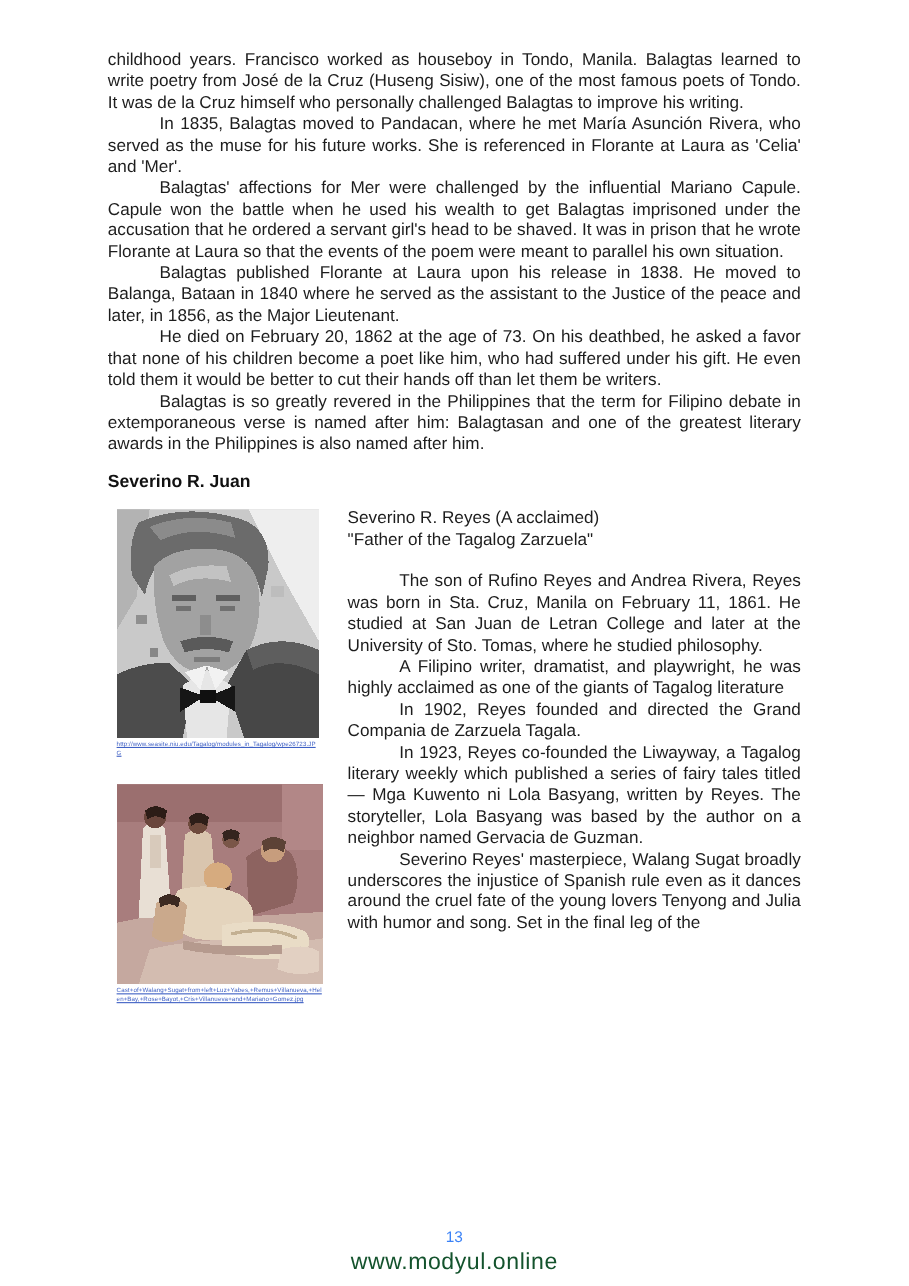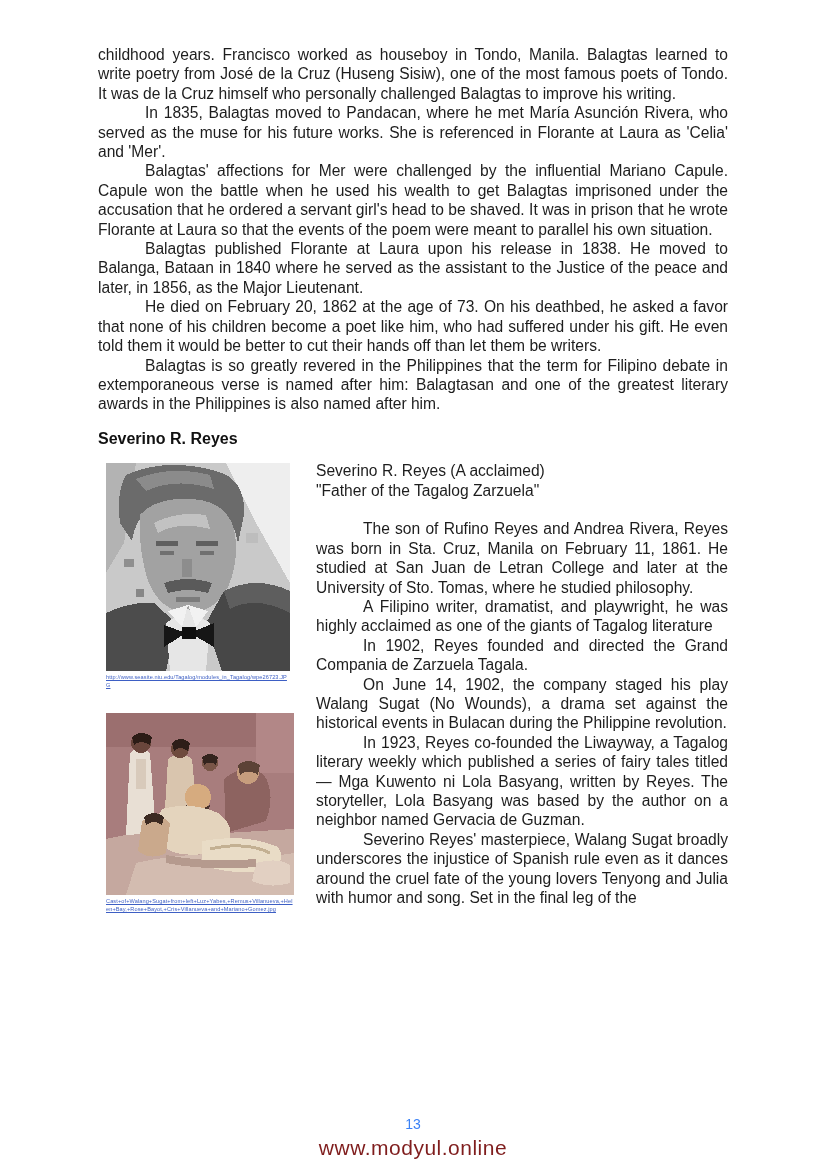--- a/index.html
+++ b/index.html
@@ -59,38 +59,38 @@
   .intro-lines .line { display: block; font-size: 15.6px; line-height: 19.4px; }
   .footer {
     position: absolute;
     left: 0; right: 0; top: 1092px;
     text-align: center;
   }
   .pagenum { font-size: 14px; color: #3b82f6; line-height: 17px; margin-top: 24px; }
   .watermark {
     margin-top: 3px;
     font-size: 21px;
-    color: #7f1d1d;
+    color: #14532d;
     letter-spacing: 0.5px;
     line-height: 24px;
   }
 </style>
 </head>
 <body>
 
 <div class="page bodytext">
 
   <p>childhood years. Francisco worked as houseboy in Tondo, Manila. Balagtas learned to write poetry from José de la Cruz (Huseng Sisiw), one of the most famous poets of Tondo. It was de la Cruz himself who personally challenged Balagtas to improve his writing.</p>
   <p class="ind">In 1835, Balagtas moved to Pandacan, where he met María Asunción Rivera, who served as the muse for his future works. She is referenced in Florante at Laura as 'Celia' and 'Mer'.</p>
   <p class="ind">Balagtas' affections for Mer were challenged by the influential Mariano Capule. Capule won the battle when he used his wealth to get Balagtas imprisoned under the accusation that he ordered a servant girl's head to be shaved. It was in prison that he wrote Florante at Laura so that the events of the poem were meant to parallel his own situation.</p>
   <p class="ind">Balagtas published Florante at Laura upon his release in 1838. He moved to Balanga, Bataan in 1840 where he served as the assistant to the Justice of the peace and later, in 1856, as the Major Lieutenant.</p>
   <p class="ind">He died on February 20, 1862 at the age of 73. On his deathbed, he asked a favor that none of his children become a poet like him, who had suffered under his gift. He even told them it would be better to cut their hands off than let them be writers.</p>
   <p class="ind">Balagtas is so greatly revered in the Philippines that the term for Filipino debate in extemporaneous verse is named after him: Balagtasan and one of the greatest literary awards in the Philippines is also named after him.</p>
 
-  <h2 class="secheading">Severino R. Reyes</h2>
+  <h2 class="secheading">Severino R. Juan</h2>
 
   <div class="twocol">
 
     <figure class="fig-portrait">
       <svg class="fig-img" viewBox="0 0 184 208" shape-rendering="crispEdges">
         <rect x="0" y="0" width="184" height="208" fill="#c9c9c9"></rect>
         <polygon points="120,0 184,0 184,120 150,60" fill="#eeeeee"></polygon>
         <polygon points="0,0 30,0 18,80 0,110" fill="#b3b3b3"></polygon>
 
         <path d="M20,12 Q60,-6 110,8 Q140,16 138,52 L132,80 Q128,60 118,48 Q80,30 48,44 Q30,52 26,78 L14,60 Q10,30 20,12 Z" fill="#6b6b6b"></path>
@@ -170,21 +170,20 @@
     </figure>
 
     <div class="intro-lines">
       <span class="line">Severino R. Reyes (A acclaimed)</span>
       <span class="line">"Father of the Tagalog Zarzuela"</span>
     </div>
 
     <p class="ind">The son of Rufino Reyes and Andrea Rivera, Reyes was born in Sta. Cruz, Manila on February 11, 1861.  He studied at San Juan de Letran College and later at the University of Sto. Tomas, where he studied philosophy.</p>
     <p class="ind">A Filipino writer, dramatist, and playwright, he was highly acclaimed as one of the giants of Tagalog literature</p>
     <p class="ind">In 1902, Reyes founded and directed the Grand Compania de Zarzuela Tagala.</p>
-    <p class="ind">On June 14, 1902, the company staged his play Walang Sugat (No Wounds), a drama set against the historical events in Bulacan during the Philippine revolution.</p>
     <p class="ind">In 1923, Reyes co-founded the Liwayway, a Tagalog literary weekly which published a series of fairy tales titled — Mga Kuwento ni Lola Basyang, written by Reyes. The storyteller, Lola Basyang was based by the author on a neighbor named Gervacia de Guzman.</p>
     <p class="ind">Severino Reyes' masterpiece, Walang Sugat broadly underscores the injustice of Spanish rule even as it dances around the cruel fate of the young lovers Tenyong and Julia with humor and song. Set in the final leg of the</p>
   </div>
 
 </div>
 
 <div class="footer">
   <div class="pagenum">13</div>
   <div class="watermark">www.modyul.online</div>
 </div>

